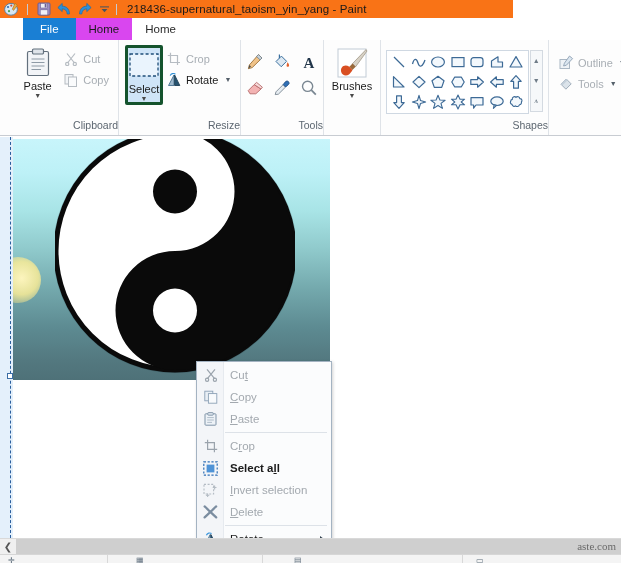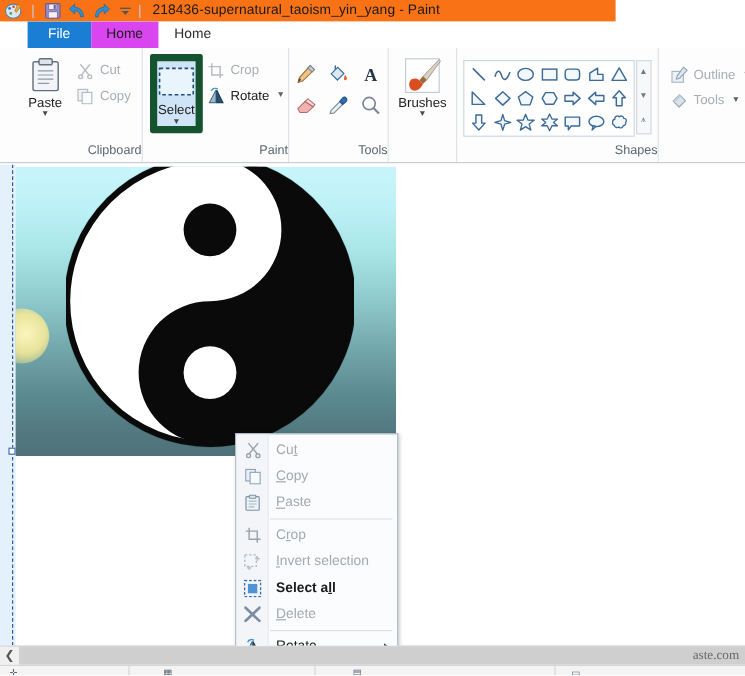--- a/index.html
+++ b/index.html
@@ -89,21 +89,21 @@
     width: 46px; display: flex; flex-direction: column;
     align-items: center; justify-content: flex-start;
     padding-top: 2px; cursor: default;
   }
   .bigbtn .bi { height: 32px; display: flex; align-items: center; justify-content: center; }
   .bigbtn .bl { font-size: 11px; color: #1b1b1b; margin-top: 1px; }
   .bigbtn .car { font-size: 7px; color: #4a4a4a; line-height: 6px; margin-top: 1px; }
 
   .bigbtn.selected {
     background: #cfe4f7;
-    border: 6px solid #14532d;
+    border: 3px solid #14532d;
     border-radius: 2px;
   }
 
   
   .smallcol { display: flex; flex-direction: column; justify-content: flex-start; padding-top: 3px; }
   .smallbtn {
     display: flex; align-items: center; gap: 4px;
     height: 21px; padding: 0 3px; cursor: default;
     font-size: 11px; color: #1b1b1b; white-space: nowrap;
   }
@@ -391,21 +391,21 @@
                   <path d="M7 2 L7 12.5 L1.5 12.5 Z" fill="#9fb8cc" stroke="#46708f" stroke-width="0.9"></path>
                   <path d="M7.6 2 L12.8 12.5 L7.6 12.5 Z" fill="#27536f" stroke="#1d3f56" stroke-width="0.9"></path>
                   <path d="M3.2 2.6 A3.4 3.4 0 0 1 8.4 1.2" fill="none" stroke="#2f8fd6" stroke-width="1.1"></path>
                 </svg>
               </span>
               <span>Rotate</span>
               <span class="caret-sm">▼</span>
             </div>
           </div>
         </div>
-        <div class="grp-label">Paint</div>
+        <div class="grp-label">Resize</div>
       </div>
 
       <div class="grp" style="width:83px">
         <div class="grp-body" style="justify-content:center">
           <div class="toolsgrid">
             <div class="tool">
               <svg width="18" height="18" viewBox="0 0 18 18">
                 <path d="M12.5 1.6 L16 5 L6.2 14.6 L2.4 15.7 L3.4 11.9 Z" fill="#f0c389" stroke="#9c7138" stroke-width="0.9"></path>
                 <path d="M12.5 1.6 L16 5 L14.1 6.9 L10.6 3.5 Z" fill="#c9d3db" stroke="#7b8790" stroke-width="0.9"></path>
                 <path d="M2.4 15.7 L3.4 11.9 L5 13.5 Z" fill="#4a4a4a"></path>
@@ -697,43 +697,43 @@
           <svg width="14" height="14" viewBox="0 0 14 14">
             <g stroke="#9aa3ac" stroke-width="1.2" fill="none">
               <path d="M3.6 0.8 L3.6 10.4 L13.2 10.4"></path>
                 <path d="M0.8 3.6 L10.4 3.6 L10.4 13.2"></path>
             </g>
           </svg>
         </span>
         <span class="cl"><span>C<span class="u">r</span>op</span></span>
       </div>
 
+      <div class="ctx-item bold">
+        <span class="ci">
+          <svg width="15" height="15" viewBox="0 0 15 15">
+            <rect x="0.8" y="0.8" width="13.4" height="13.4" fill="none" stroke="#2f6fb5" stroke-width="1.2" stroke-dasharray="2.2 1.6"></rect>
+            <rect x="3.6" y="3.6" width="7.8" height="7.8" fill="#4f93d6"></rect>
+          </svg>
+        </span>
+        <span class="cl"><span>Select a<span class="u">l</span>l</span></span>
+      </div>
+
       <div class="ctx-item disabled">
         <span class="ci">
           <svg width="15" height="15" viewBox="0 0 15 15">
             <rect x="1" y="1.4" width="9.6" height="9.6" fill="none" stroke="#b4bcc4" stroke-width="1.1" stroke-dasharray="2 1.6"></rect>
             <g stroke="#b4bcc4" stroke-width="1.1">
                 <line x1="11.6" y1="2.6" x2="11.6" y2="6.4"></line>
                 <line x1="9.7" y1="4.5" x2="13.5" y2="4.5"></line>
             <line x1="4.6" y1="10.6" x2="4.6" y2="14"></line>
                 <line x1="2.9" y1="12.3" x2="6.3" y2="12.3"></line>
               </g>
           </svg>
         </span>
         <span class="cl"><span><span class="u">I</span>nvert selection</span></span>
-      </div>
-
-      <div class="ctx-item bold">
-        <span class="ci">
-          <svg width="15" height="15" viewBox="0 0 15 15">
-            <rect x="0.8" y="0.8" width="13.4" height="13.4" fill="none" stroke="#2f6fb5" stroke-width="1.2" stroke-dasharray="2.2 1.6"></rect>
-            <rect x="3.6" y="3.6" width="7.8" height="7.8" fill="#4f93d6"></rect>
-          </svg>
-        </span>
-        <span class="cl"><span>Select a<span class="u">l</span>l</span></span>
       </div>
 
       <div class="ctx-item disabled">
         <span class="ci">
           <svg width="15" height="14" viewBox="0 0 15 14">
             <path d="M1.6 1.4 C4.5 4 9.5 9 13.2 12.4" stroke="#7b8da0" stroke-width="2.2" fill="none" stroke-linecap="round"></path>
             <path d="M13.2 1.4 C10.3 4 5.3 9 1.6 12.4" stroke="#7b8da0" stroke-width="2.2" fill="none" stroke-linecap="round"></path>
           </svg>
         </span>
         <span class="cl"><span><span class="u">D</span>elete</span></span>

